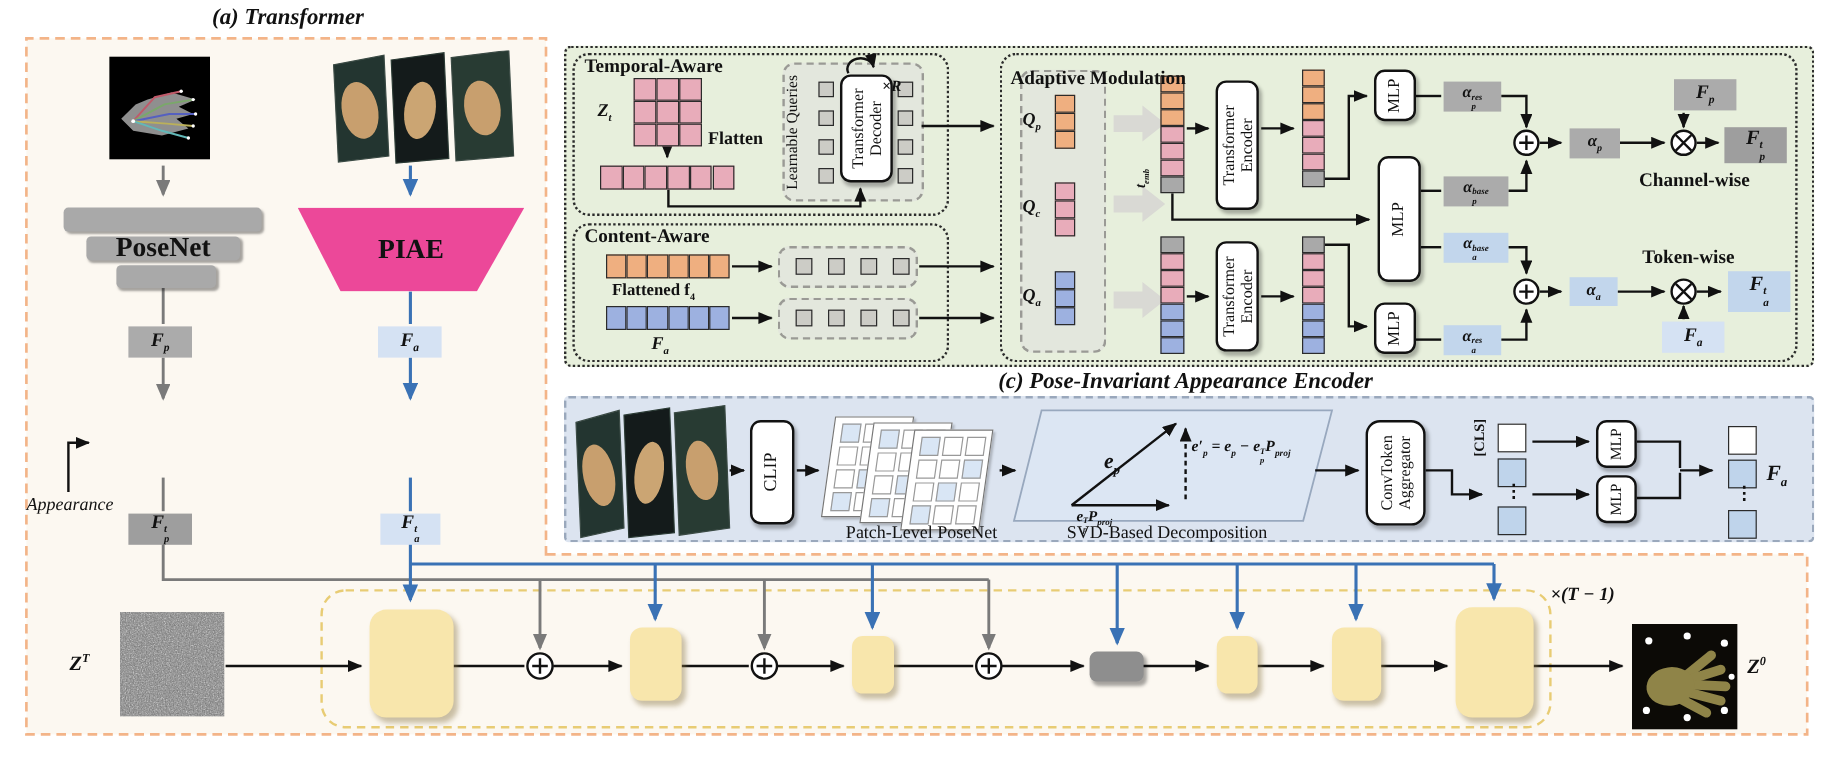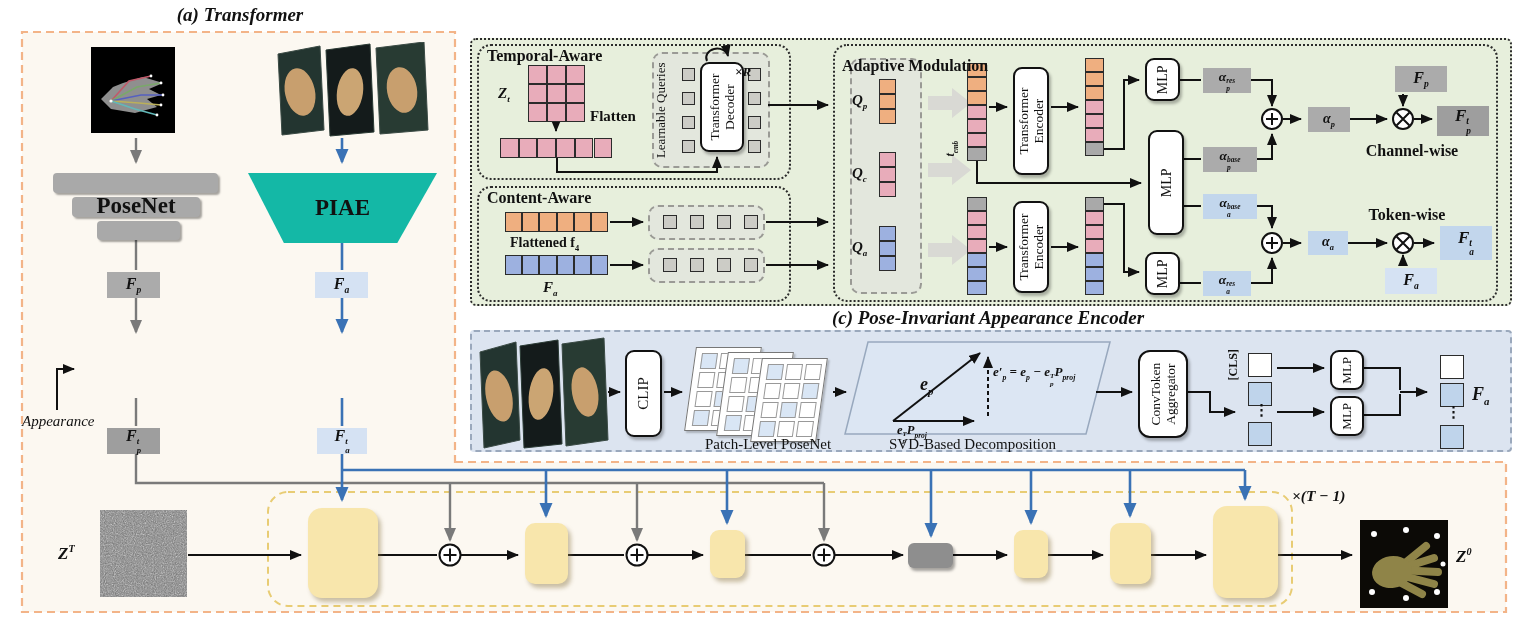--- a/index.html
+++ b/index.html
@@ -15,21 +15,21 @@
   .blab{font-weight:bold;font-size:16px;white-space:nowrap;}
   .chip{display:flex;align-items:center;justify-content:center;font-weight:bold;font-style:italic;}
   .gych{background:#ABABAB;} .dkch{background:#9E9E9E;} .blch{background:#D5E2F3;} .ltch{background:#C2D6EC;}
   .wbox{background:#fff;border:2px solid #111;border-radius:9px;box-shadow:2px 3px 3px rgba(0,0,0,.28);}
   .vbox{display:flex;align-items:center;justify-content:center;overflow:visible;}
   .vbox>span{transform:rotate(-90deg);white-space:nowrap;text-align:center;line-height:1.12;display:block;}
   .vbox.wrap>span{white-space:normal;}
   .blk{background:#F8E6AC;border-radius:12px;box-shadow:3px 4px 4px rgba(140,120,70,.45);}
   .cell{position:absolute;box-sizing:border-box;border:1.6px solid #2b2b2b;}
   .pbar{background:#A9A9A9;border-radius:4px;box-shadow:2px 2px 2px rgba(0,0,0,.35);}
-  .piae{background:#14b8a6;clip-path:polygon(0 0,100% 0,79% 100%,19% 100%);display:flex;align-items:center;justify-content:center;font-weight:bold;font-size:23px;}
+  .piae{background:#ec4899;clip-path:polygon(0 0,100% 0,79% 100%,19% 100%);display:flex;align-items:center;justify-content:center;font-weight:bold;font-size:23px;}
   .tcca{background:#DFEDD4;border-radius:14px;box-shadow:3px 4px 4px rgba(0,0,0,.28);display:flex;align-items:center;justify-content:center;font-weight:bold;font-size:26px;letter-spacing:1px;}
   .patch-panel{position:absolute;background:#fff;border:1.5px solid #777;transform:skewX(-8deg);box-shadow:2px 2px 2px rgba(0,0,0,.22);}
   .math{white-space:nowrap;}
   sub,sup{font-size:.6em;}
   .ss{display:inline-flex;flex-direction:column;font-size:.55em;line-height:1.05;vertical-align:-.32em;font-style:italic;}
   .dots{font-weight:bold;font-size:15px;line-height:1;}
   .btl{background:#8E8E8E;border-radius:6px;box-shadow:2px 3px 3px rgba(0,0,0,.35);}
 </style>
 </head>
 <body>

